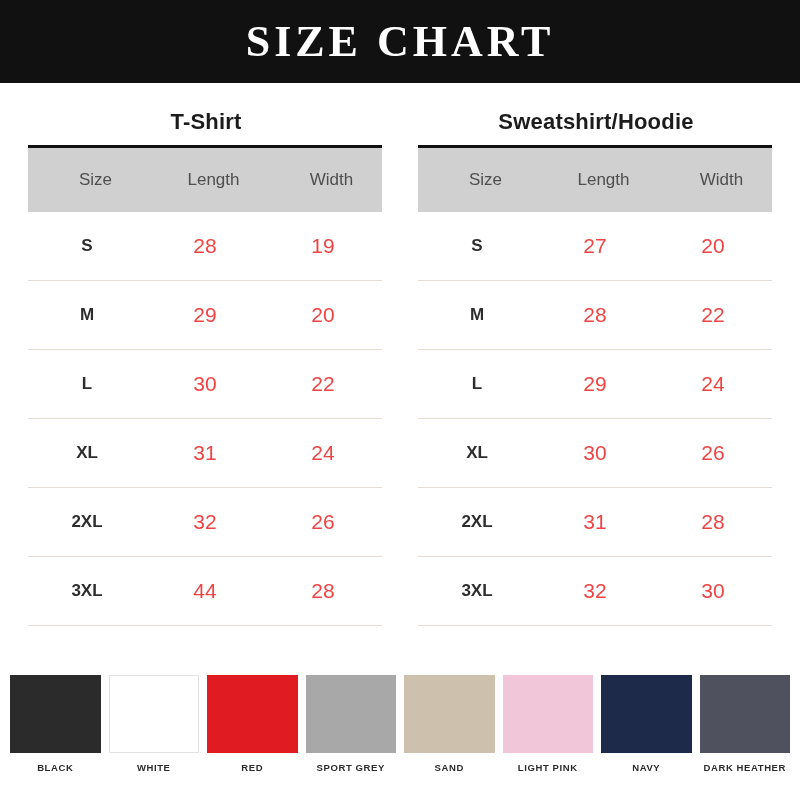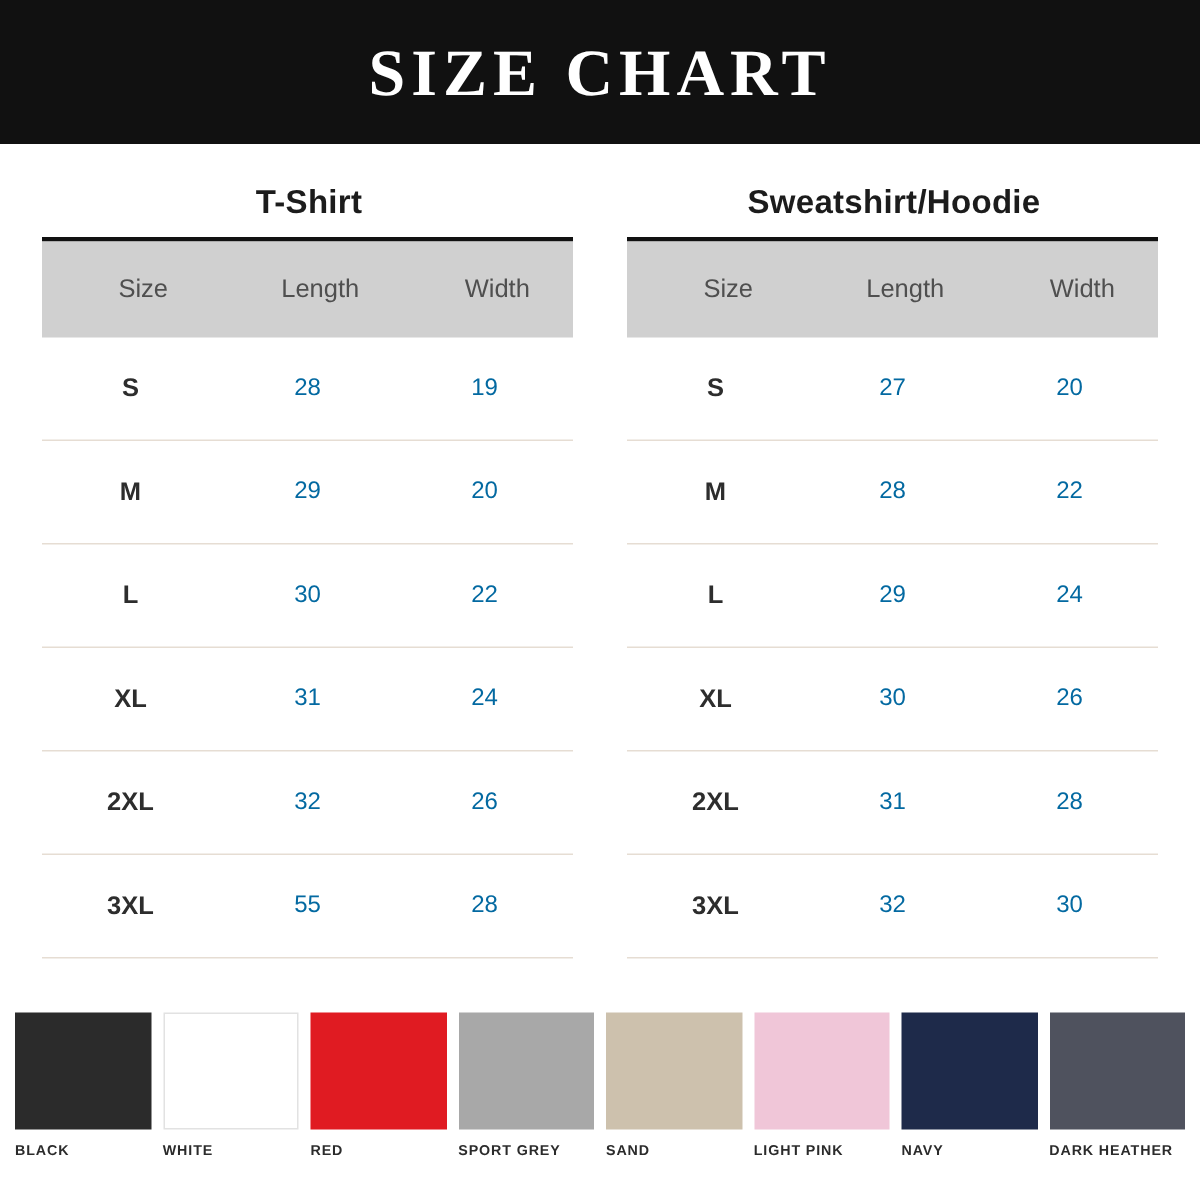--- a/index.html
+++ b/index.html
@@ -18,21 +18,21 @@
     width: 800px;
     height: 800px;
     position: relative;
     display: flex;
     flex-direction: column;
   }
 
   
   .header {
     background: #111111;
-    height: 96px;
+    height: 83px;
     display: flex;
     align-items: center;
     justify-content: center;
     flex: 0 0 auto;
   }
   .header-title {
     color: #ffffff;
     font-family: "Liberation Serif", serif;
     font-size: 44px;
     letter-spacing: 4px;
@@ -78,22 +78,22 @@
     font-weight: 400;
     font-size: 17px;
     height: 62px;
     text-align: center;
     border: none;
     padding-left: 18px;
   }
   table.size-table tbody td {
     height: 66px;
     text-align: center;
-    font-size: 16px;
-    color: #0369a1;
+    font-size: 21px;
+    color: #ef4444;
     border-bottom: 1.5px solid #e6ddd3;
     vertical-align: middle;
   }
   table.size-table tbody td.size-cell {
     font-weight: 700;
     font-size: 17px;
     color: #2d2d2d;
   }
   table.size-table tbody tr:last-child td {
     border-bottom: 1.5px solid #e6ddd3;
@@ -105,21 +105,21 @@
     flex-direction: row;
     gap: 8px;
     padding: 14px 10px 12px 10px;
     box-sizing: border-box;
     margin-top: auto;
   }
   .swatch {
     flex: 1 1 0;
     display: flex;
     flex-direction: column;
-    align-items: flex-start;
+    align-items: center;
     min-width: 0;
   }
   .swatch-chip {
     width: 100%;
     height: 78px;
     box-sizing: border-box;
   }
   .swatch-label {
     margin-top: 9px;
     font-size: 9.5px;
@@ -175,21 +175,21 @@
             <td>31</td>
             <td>24</td>
           </tr>
           <tr>
             <td class="size-cell">2XL</td>
             <td>32</td>
             <td>26</td>
           </tr>
           <tr>
             <td class="size-cell">3XL</td>
-            <td>55</td>
+            <td>44</td>
             <td>28</td>
           </tr>
         </tbody>
       </table>
     </div>
 
     <div class="chart-block">
       <div class="chart-heading">Sweatshirt/Hoodie</div>
       <div class="chart-rule"></div>
       <table class="size-table">

